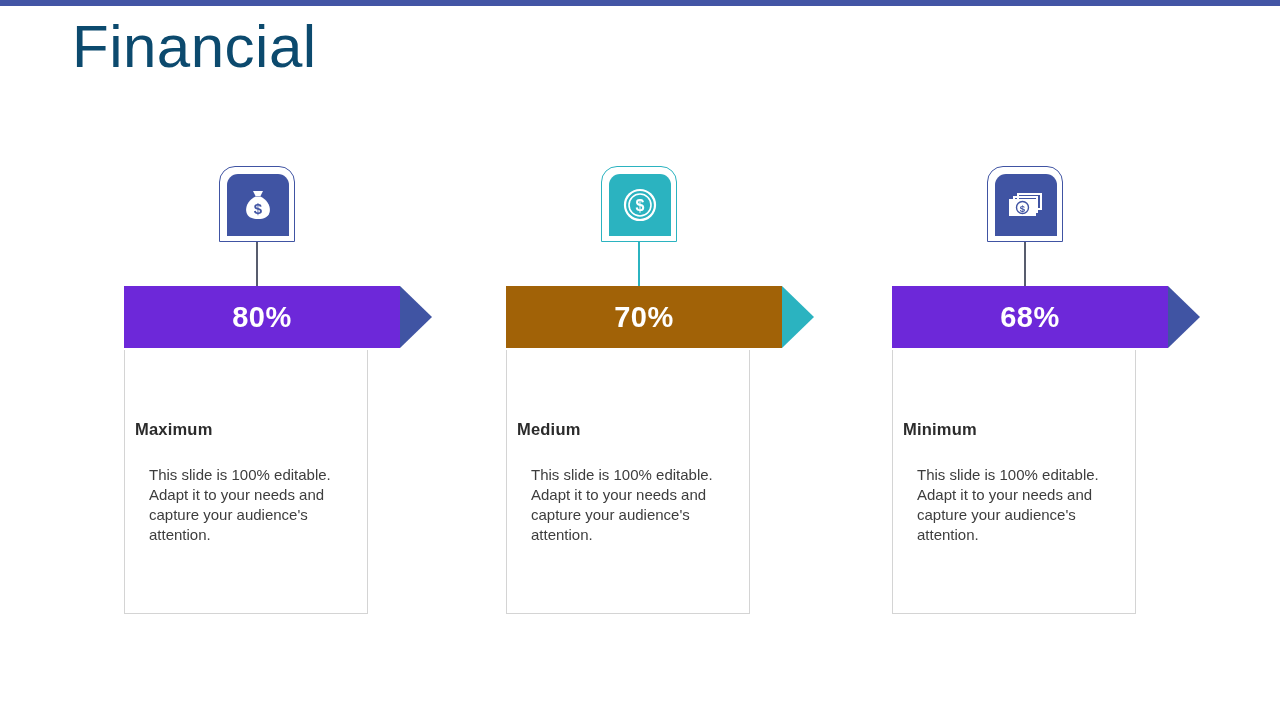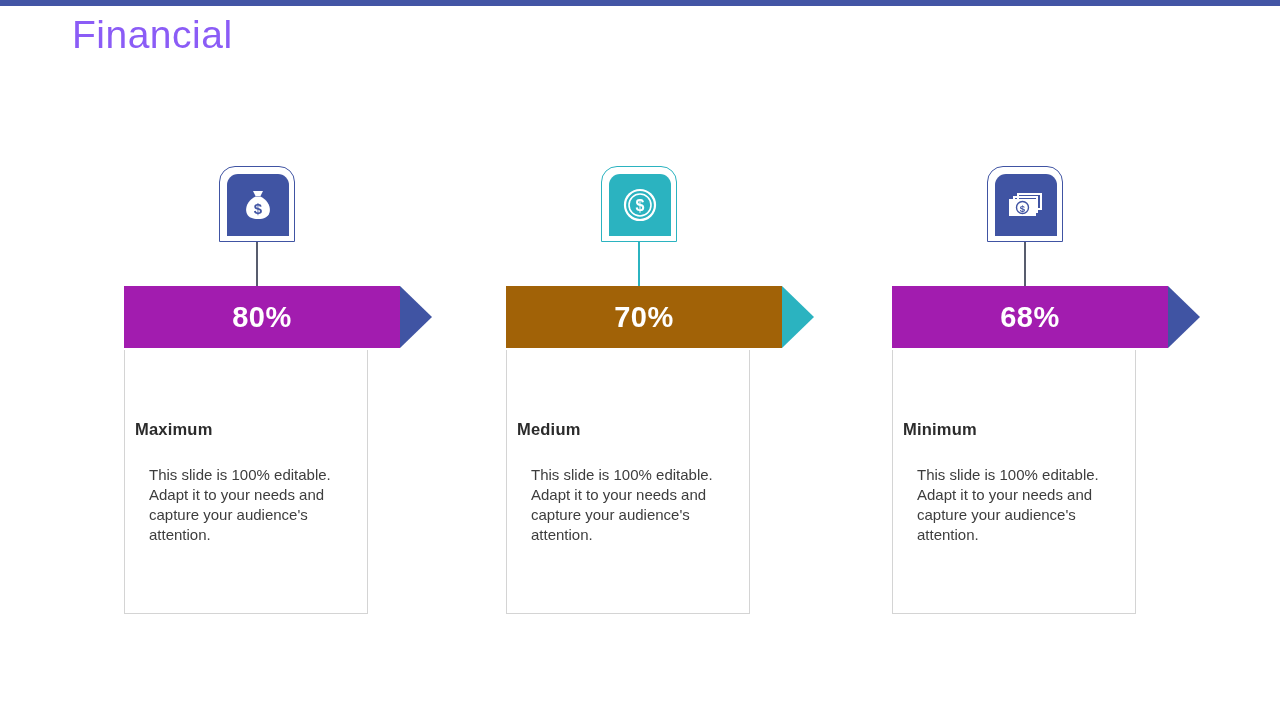--- a/index.html
+++ b/index.html
@@ -23,23 +23,23 @@
     width: 1280px;
     height: 6px;
     background: #4355a5;
   }
 
   
   .slide-title {
     position: absolute;
     left: 72px;
     top: 14px;
-    font-size: 39px;
+    font-size: 60px;
     font-weight: 300;
-    color: #8b5cf6;
+    color: #0c4a6e;
     letter-spacing: 0.5px;
     line-height: 1.1;
     white-space: nowrap;
   }
 
   
   .columns {
     position: absolute;
     left: 0;
     top: 0;
@@ -102,21 +102,21 @@
   }
   .column.c1 .connector { background: #2bb3c0; }
 
   
   .banner {
     position: absolute;
     top: 286px;
     left: 24px;
     width: 276px;
     height: 62px;
-    background: #a21caf;
+    background: #6d28d9;
     display: flex;
     align-items: center;
     justify-content: center;
   }
   .column.c1 .banner { background: #a16207; }
 
   .banner-tip {
     position: absolute;
     left: 300px;
     top: 286px;

